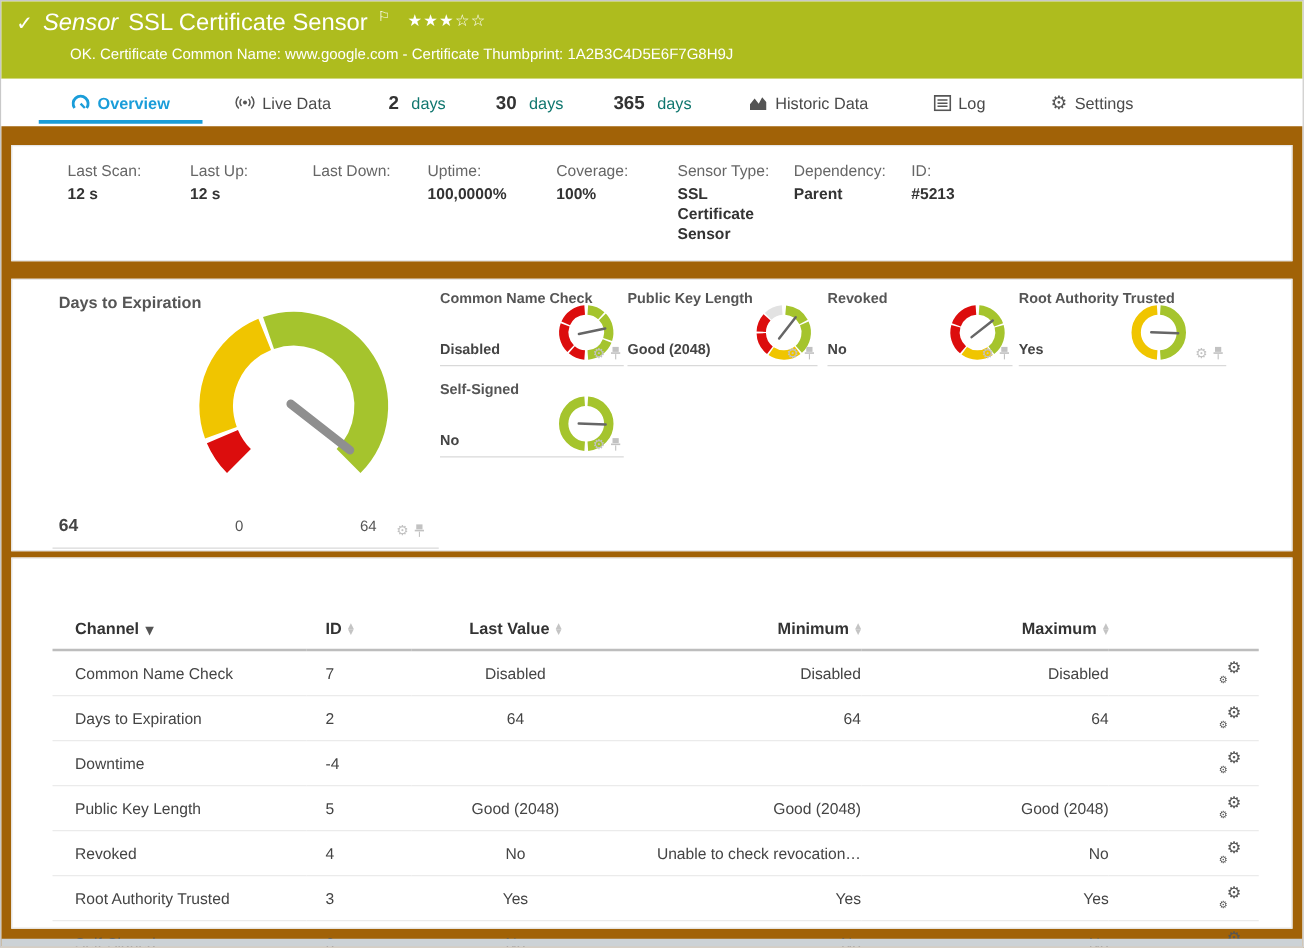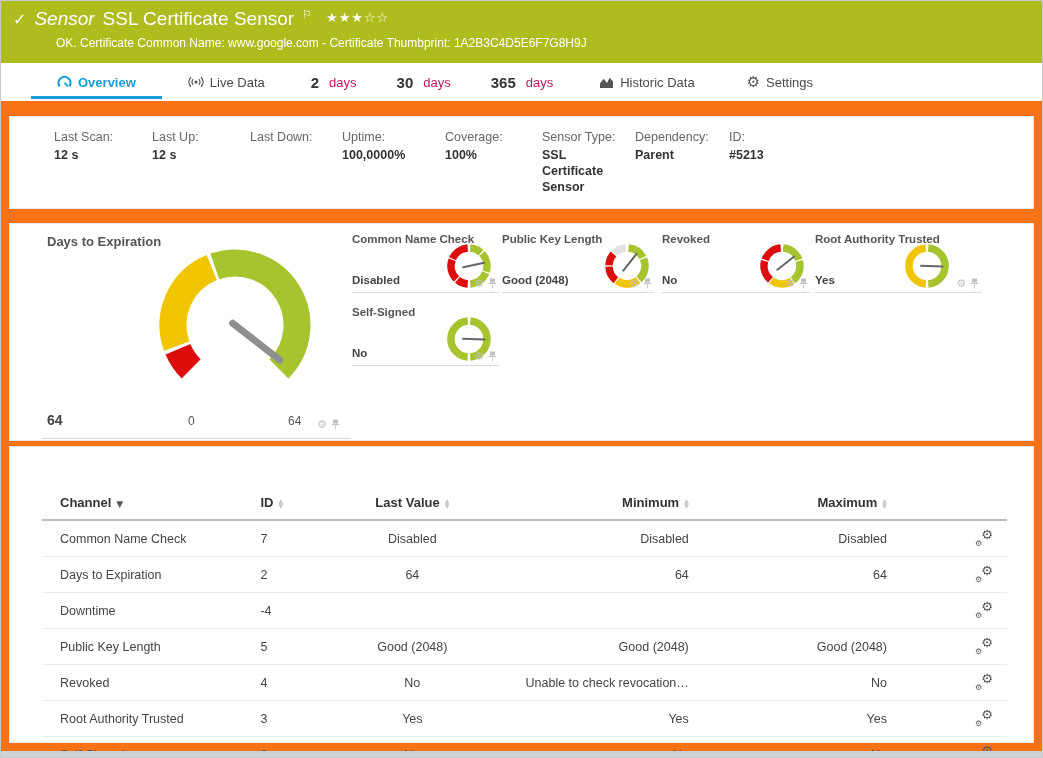--- a/index.html
+++ b/index.html
@@ -17,27 +17,27 @@
   .hd-stars { font-family:"DejaVu Sans", sans-serif; font-size:13px; letter-spacing:1px; margin-left:14px; position:relative; top:-3px; cursor:pointer; }
   .hd-row2 { position:absolute; top:35px; left:55px; font-size:12px; }
 
   
   .tabs { position:absolute; top:62px; left:0; right:0; height:38px; background:#fff;
           display:flex; align-items:stretch; padding-left:30px; }
   .tab { display:flex; align-items:center; gap:6px; padding:0 26px; font-size:13px; color:#4a4a4a;
          position:relative; cursor:pointer; white-space:nowrap; }
   .tab.days { padding:0 20px; }
   .tab.days b { font-size:15px; color:#333; font-weight:bold; margin-right:4px; }
-  .tab.days span { color:#be185d;text-align:center; }
+  .tab.days span { color:#0f766e;text-align:center; }
   .tab.active { color:#1a9dd9; font-weight:bold; }
   .tab.active::after { content:""; position:absolute; left:0; right:0; bottom:2px; height:3px; background:#1a9dd9; }
   .tab .uni-ic { font-family:"DejaVu Sans", sans-serif; font-size:15px; color:#555; font-weight:normal; }
 
   
-  .content { position:absolute; top:100px; left:0; right:0; bottom:0; background:#f97316; }
+  .content { position:absolute; top:100px; left:0; right:0; bottom:0; background:#a16207; }
   .panel { position:absolute; left:8px; right:8px; background:#fff; border:1px solid #e7e7e7; }
   .p-stats  { top:15px;  height:93px; display:flex; padding:13px 0 0 44px; }
   .p-gauges { top:122px; height:218px; }
   .p-table  { top:345px; height:297px; }
   .bottombar { position:absolute; left:0; right:0; bottom:0; height:6px; background:#ccd2d6; }
 
   
   .stat { padding-right:8px; }
   .stat:nth-child(1){width:98px} .stat:nth-child(2){width:98px} .stat:nth-child(3){width:92px}
   .stat:nth-child(4){width:103px} .stat:nth-child(5){width:97px} .stat:nth-child(6){width:93px}
@@ -128,20 +128,29 @@
     </div>
     <div class="tab days">
       <b>365</b>
       <span>days</span>
     </div>
     <div class="tab">
       <svg width="15" height="13" viewBox="0 0 16 14">
         <path d="M1 13 L1 8 L5 3 L8.5 7.5 L11.5 2 L15 6 L15 13 Z" fill="#555"></path>
       </svg>
       <span>Historic Data</span>
+    </div>
+    <div class="tab">
+      <svg width="14" height="13" viewBox="0 0 14 13">
+        <rect x="0.7" y="0.7" width="12.6" height="11.6" fill="none" stroke="#555" stroke-width="1.4"></rect>
+        <line x1="3" y1="4" x2="11" y2="4" stroke="#555" stroke-width="1.2"></line>
+        <line x1="3" y1="6.5" x2="11" y2="6.5" stroke="#555" stroke-width="1.2"></line>
+        <line x1="3" y1="9" x2="11" y2="9" stroke="#555" stroke-width="1.2"></line>
+      </svg>
+      <span>Log</span>
     </div>
     <div class="tab">
       <span class="uni-ic">⚙</span>
       <span>Settings</span>
     </div>
   </nav>
 
   <div class="content">
 
     <section class="panel p-stats" id="stats-panel">

